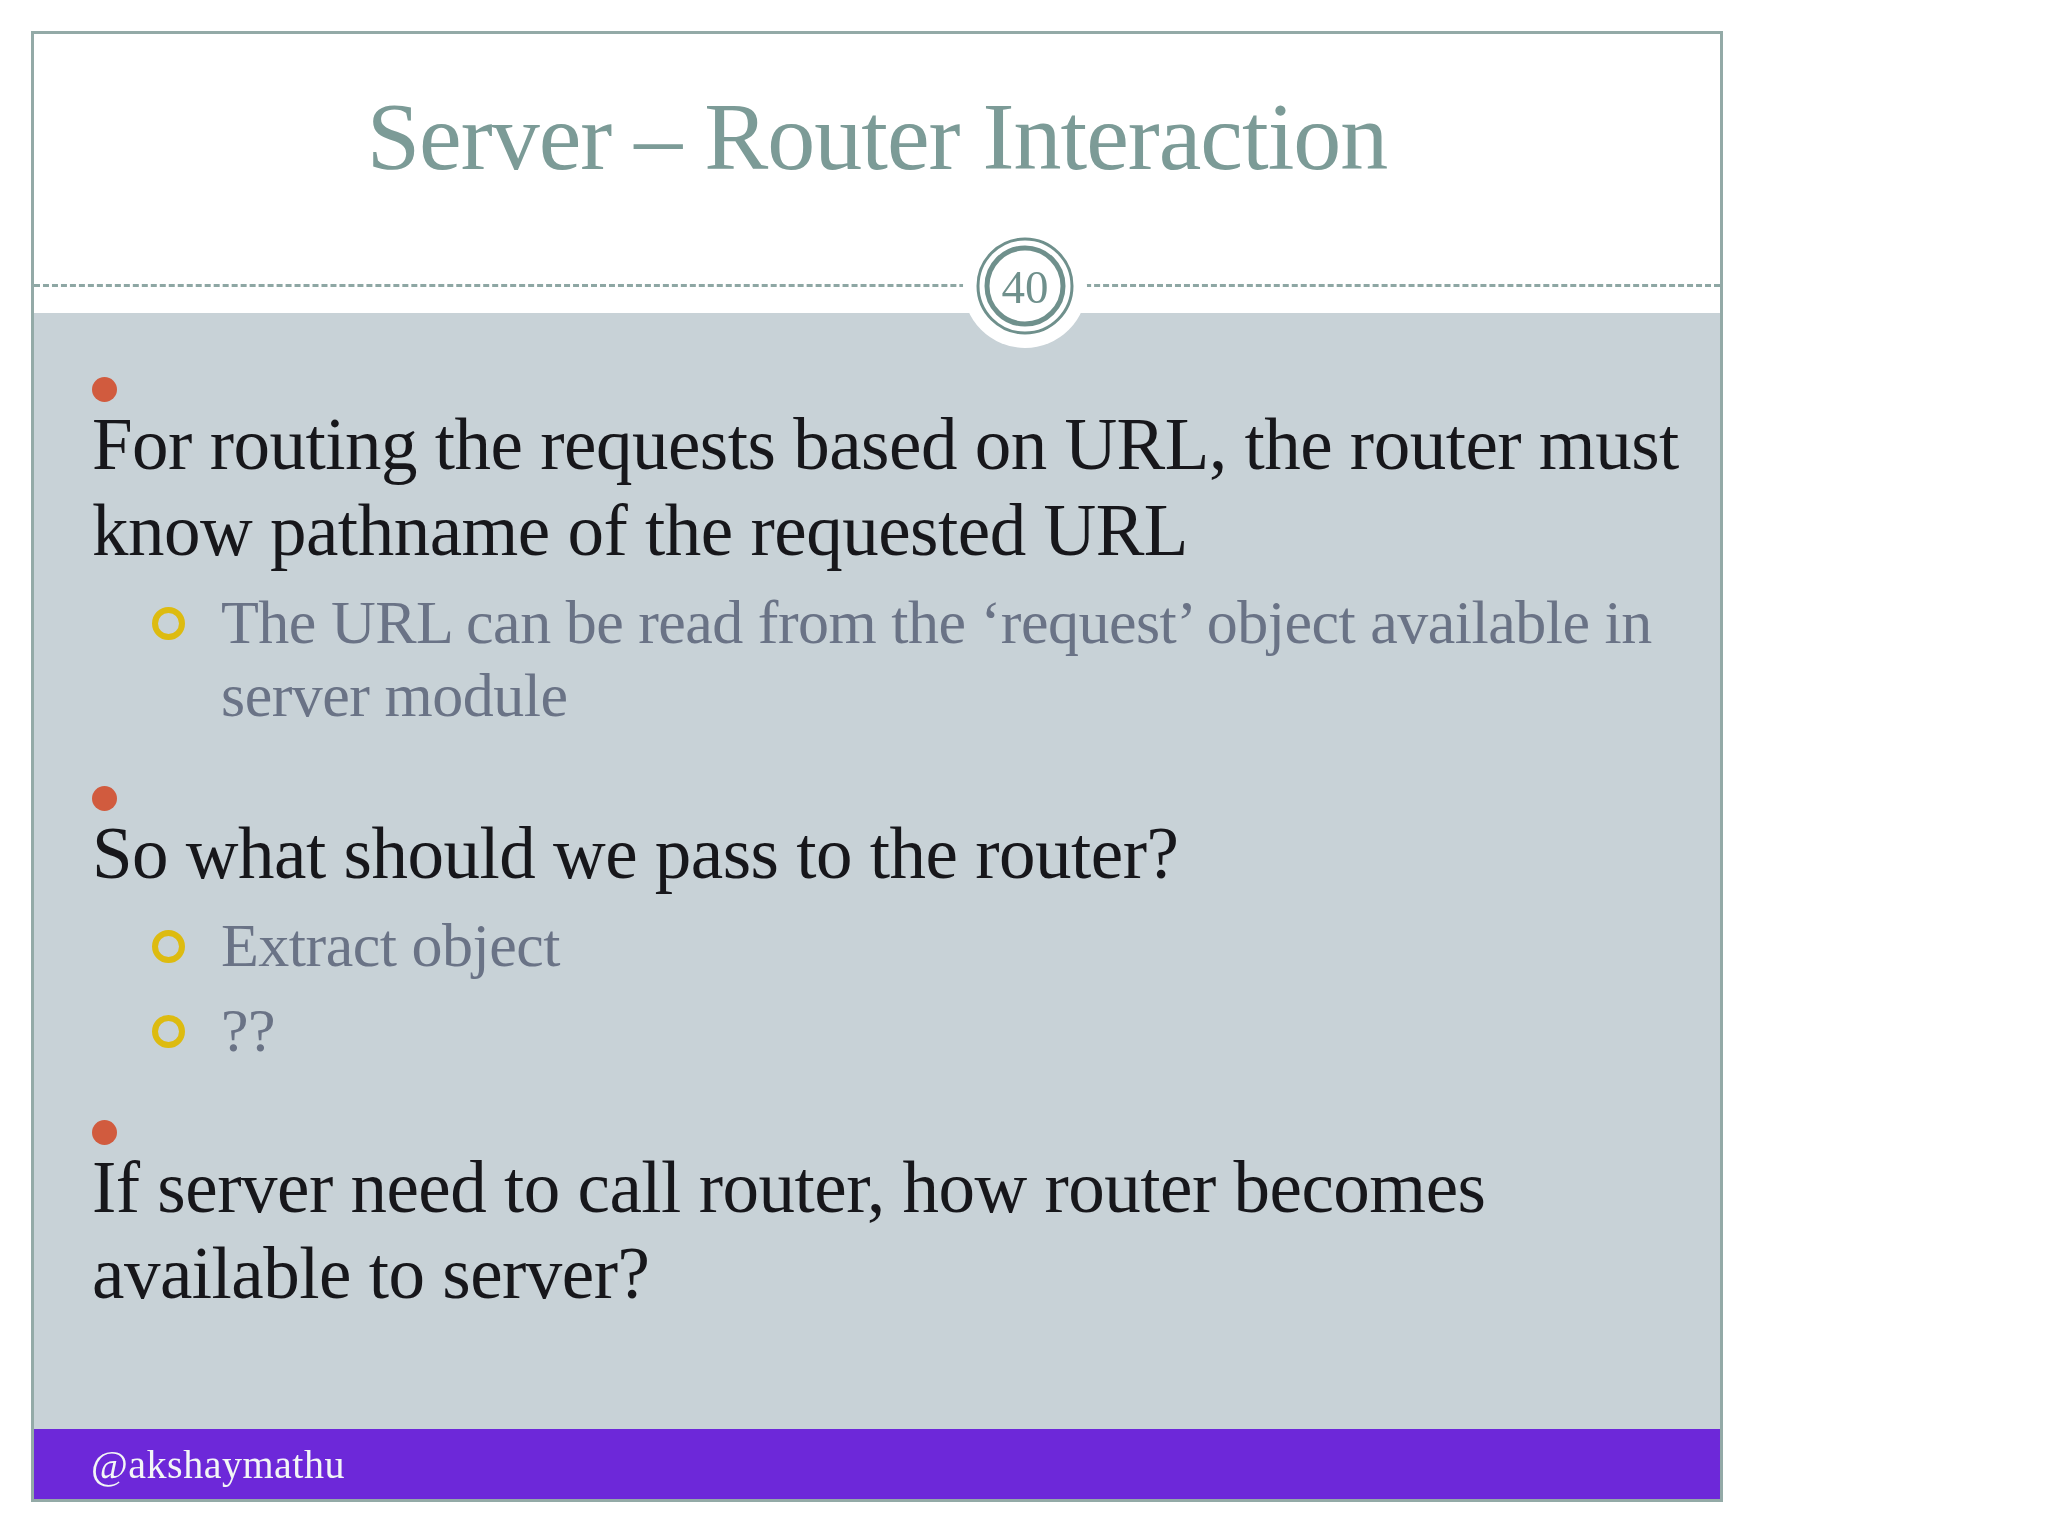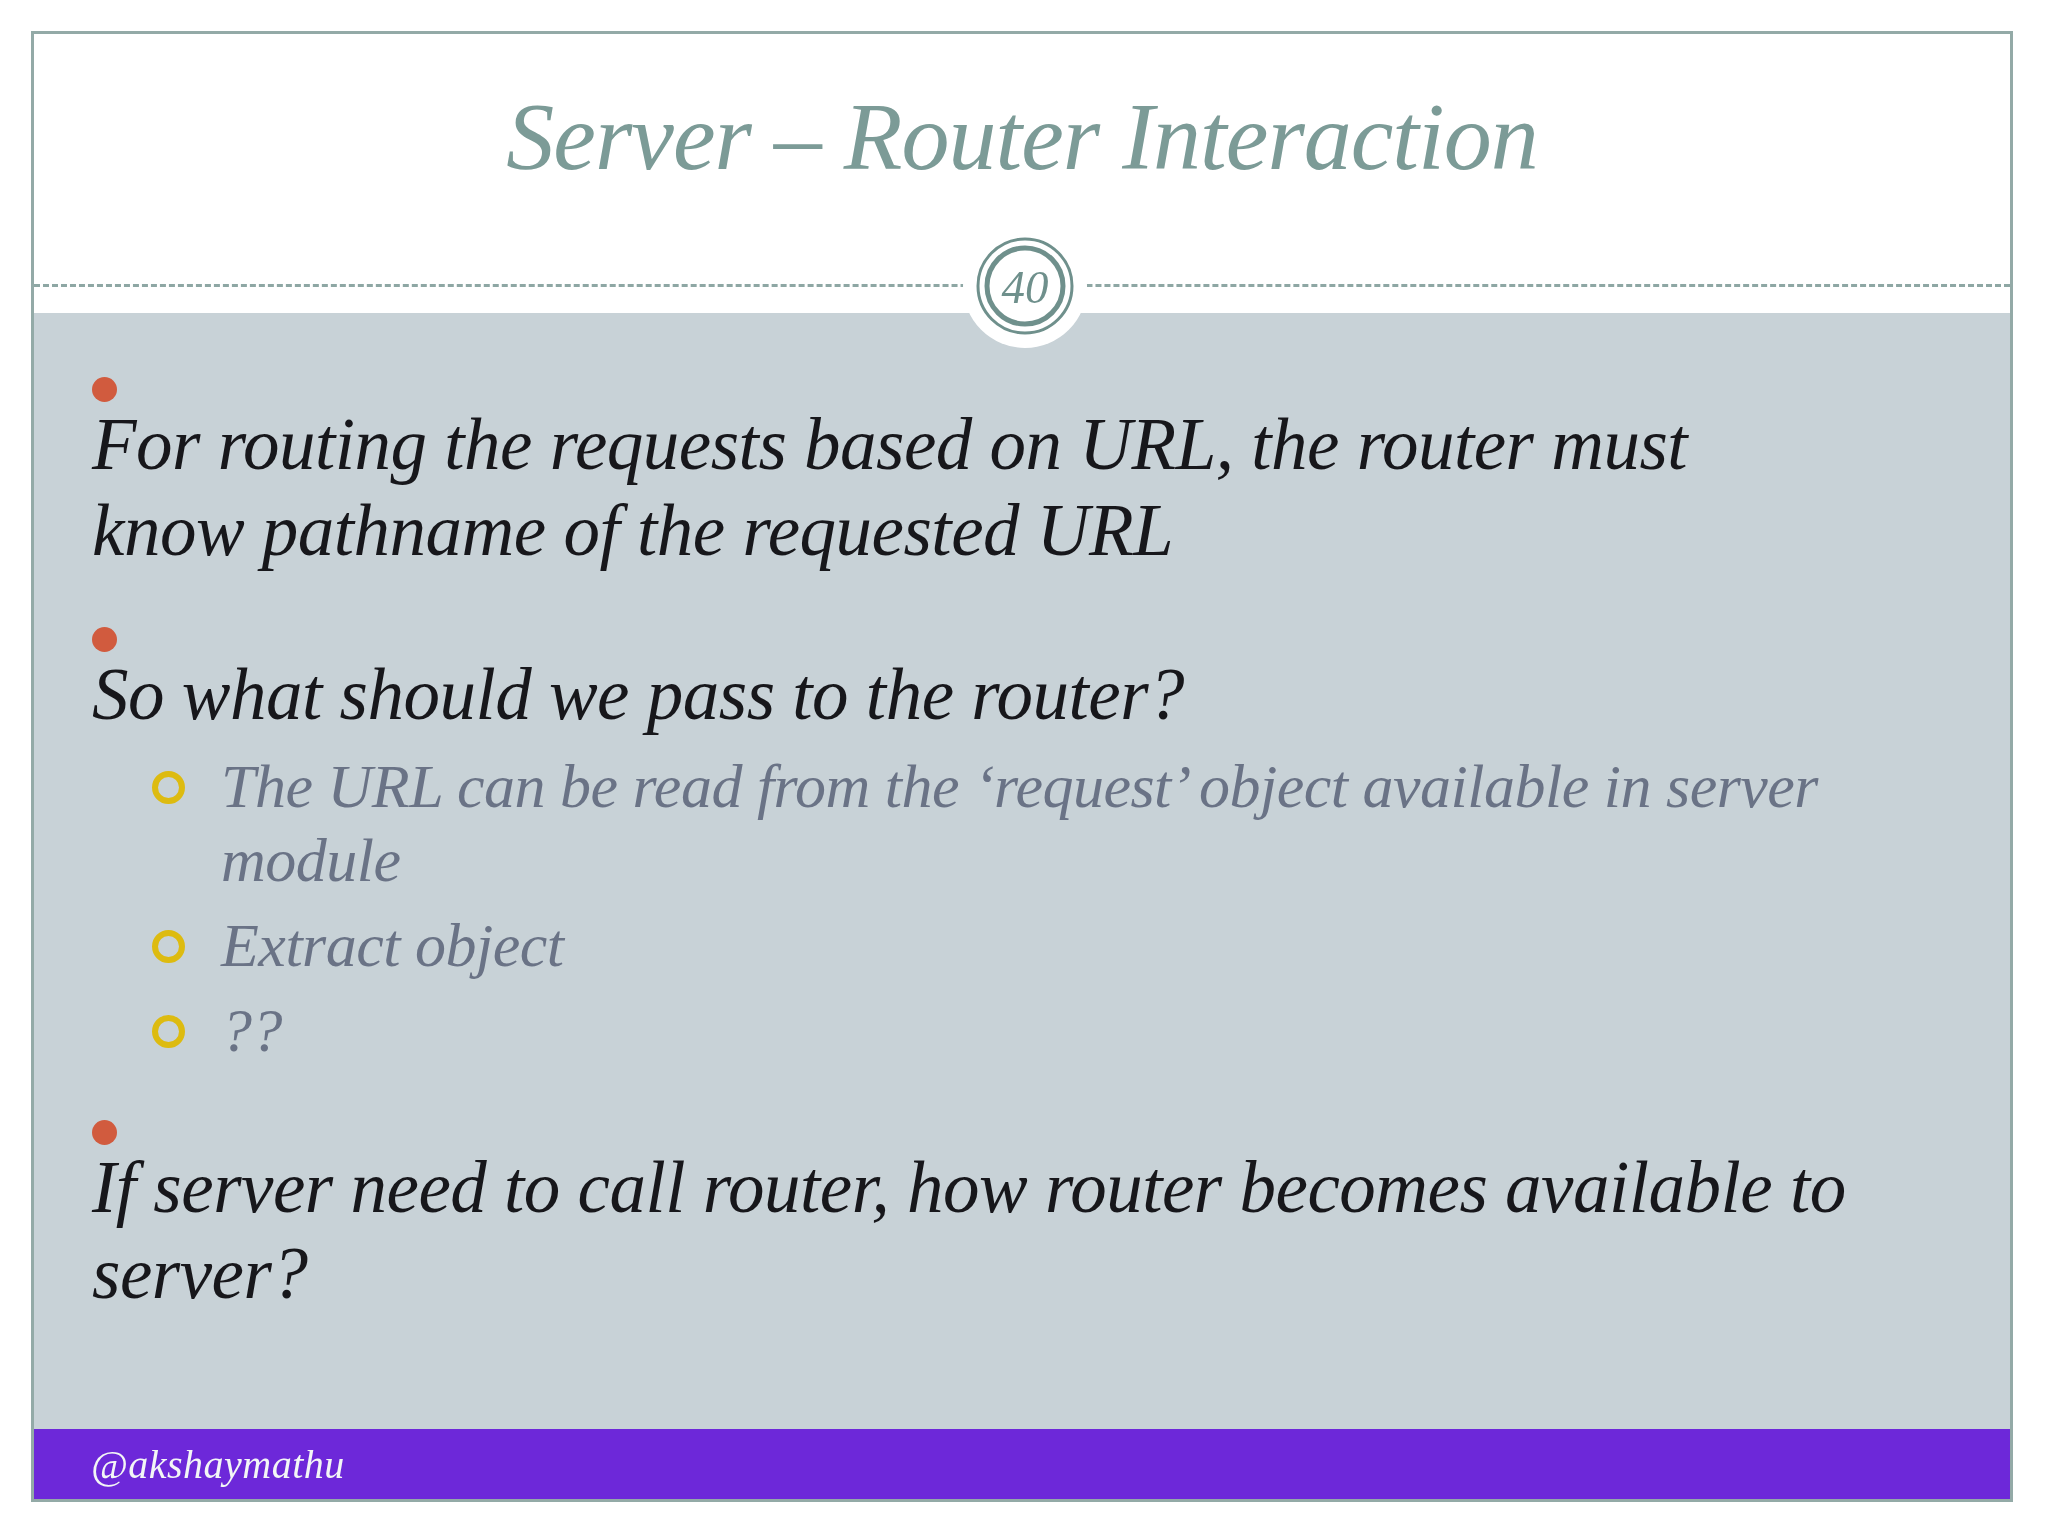--- a/index.html
+++ b/index.html
@@ -2,22 +2,22 @@
 <html><head>
 <meta charset="utf-8">
 <style>
   html,body{margin:0;padding:0;}
   body{
     width:2048px;height:1536px;position:relative;background:#ffffff;
     font-family:"Liberation Serif", serif;
     overflow:hidden;
   }
   .slide{
-    position:absolute;left:31px;top:31px;width:1982px;height:1471px;
-    border:3px solid #93aaa7;background:#ffffff;box-sizing:border-box;font-style:italic;
+    position:absolute;left:31px;top:31px;width:1692px;height:1471px;
+    border:3px solid #93aaa7;background:#ffffff;box-sizing:border-box;
   }
   
   .body-bg{
     position:absolute;left:0;top:279px;width:100%;height:1119px;
     background:#c8d2d7;z-index:1;
   }
   
   .footer{
     position:absolute;left:0;bottom:0;width:100%;height:70px;
     background:#6d28d9;z-index:2;display:flex;align-items:center;
@@ -86,28 +86,28 @@
     <text x="70" y="87" text-anchor="middle">40</text>
   </svg>
 
   <div class="content">
 
     <div class="li l1">
       <span class="dot"></span>
       <div class="txt">For routing the requests based on URL, the router must know pathname of the requested URL</div>
     </div>
 
+    <div class="li l2">
+      <span class="ring"></span>
+      <div class="txt">The URL can be read from the ‘request’ object available in server module</div>
+    </div>
+
     <div class="li l1">
       <span class="dot"></span>
       <div class="txt">So what should we pass to the router?</div>
-    </div>
-
-    <div class="li l2">
-      <span class="ring"></span>
-      <div class="txt">The URL can be read from the ‘request’ object available in server module</div>
     </div>
 
     <div class="li l2">
       <span class="ring"></span>
       <div class="txt">Extract object</div>
     </div>
 
 
 
     <div class="li l2">

